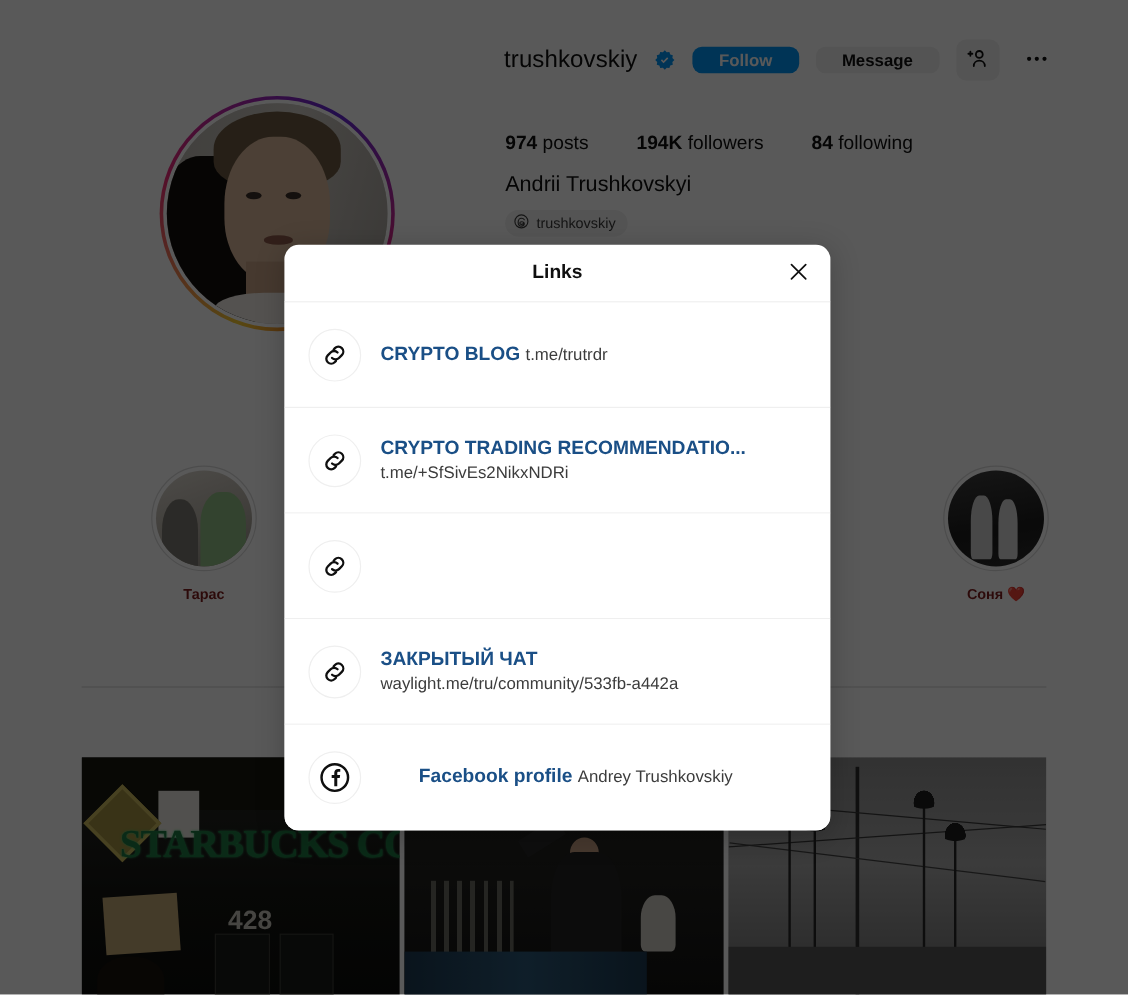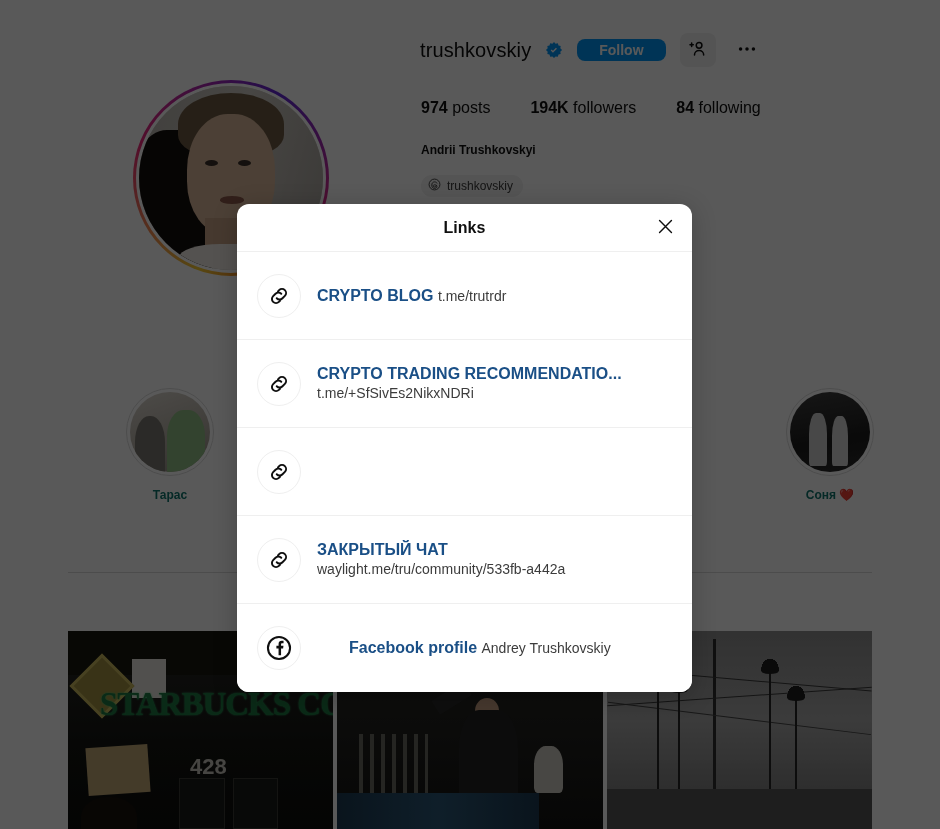--- a/index.html
+++ b/index.html
@@ -107,29 +107,29 @@
   
   .stats {
     position: absolute;
     left: 421px;
     top: 99px;
     display: flex;
     gap: 0;
     font-size: 16px;
     color: #0f0f0f;
   }
-  .stat { margin-right: 40px; white-space: nowrap; }
+  .stat { margin-right: 40px; white-space: nowrap; margin-top: 12px; }
   .stat b { font-weight: 600; }
 
   .fullname {
     position: absolute;
     left: 421px;
     top: 143px;
-    font-size: 12px;
-    font-weight: 700;
+    font-size: 18px;
+    font-weight: 400;
     color: #0f0f0f;
   }
   .threads-pill {
     position: absolute;
     left: 421px;
     top: 175px;
     display: inline-flex;
     align-items: center;
     gap: 6px;
     background: #efefef;
@@ -149,21 +149,21 @@
     display: flex;
     gap: 0;
   }
   .hl { width: 220px; display: flex; flex-direction: column; align-items: center; cursor: pointer; }
   .hl-ring {
     width: 88px; height: 88px; border-radius: 50%;
     border: 1px solid #dbdbdb;
     padding: 3px; background: #fff;
   }
   .hl-img { width: 100%; height: 100%; border-radius: 50%; overflow: hidden; position: relative; }
-  .hl-label { margin-top: 12px; font-size: 12px; font-weight: 600; color: #0f766e; white-space: nowrap; }
+  .hl-label { margin-top: 12px; font-size: 12px; font-weight: 600; color: #7f1d1d; white-space: nowrap; }
 
   .hl1 { background: linear-gradient(160deg,#dcd7cf 0%,#b8b2a8 55%,#8e897f 100%); }
   .hl1::before { content:""; position:absolute; left:6%; top:30%; width:38%; height:70%; background:#7d7a72; border-radius:46% 46% 0 0; }
   .hl1::after  { content:""; position:absolute; left:46%; top:22%; width:48%; height:78%; background:#93bf86; border-radius:42% 42% 0 0; }
   .hl2 { background: linear-gradient(170deg,#3f3f3f 0%,#1d1d1d 60%,#2c2c2c 100%); }
   .hl2::before { content:""; position:absolute; left:24%; top:26%; width:22%; height:66%; background:#cfcfcf; border-radius:40% 40% 10% 10%; }
   .hl2::after  { content:""; position:absolute; left:52%; top:30%; width:20%; height:62%; background:#d8d8d8; border-radius:40% 40% 10% 10%; }
 
   
   .tabbar {
@@ -358,20 +358,21 @@
 
     <div class="prof-head">
       <span class="username">trushkovskiy</span>
       <span class="verified-badge">
         <svg width="18" height="18" viewBox="0 0 24 24" aria-hidden="true">
           <path fill="#0095f6" d="M12 1.3l2.1 2.2 3-.5.9 2.9 2.9.9-.5 3L22.7 12l-2.3 2.2.5 3-2.9.9-.9 2.9-3-.5L12 22.7l-2.1-2.2-3 .5-.9-2.9-2.9-.9.5-3L1.3 12l2.3-2.2-.5-3 2.9-.9.9-2.9 3 .5z"></path>
           <path fill="#fff" d="M10.6 15.6l-3-3 1.3-1.3 1.7 1.7 4-4 1.3 1.3z"></path>
         </svg>
       </span>
       <button class="btn btn-follow">Follow</button>
+      <button class="btn btn-message">Message</button>
       <button class="btn-icon">
         <span>
           <svg width="19" height="19" viewBox="0 0 24 24" fill="none" stroke="#0f0f0f" stroke-width="1.9" stroke-linecap="round" stroke-linejoin="round">
             <circle cx="14" cy="8" r="3.6"></circle>
             <path d="M8.2 20.2c0-3.2 2.6-5.6 5.8-5.6s5.8 2.4 5.8 5.6"></path>
             <path d="M4.6 5.2v4.2M2.5 7.3h4.2"></path>
           </svg>
         </span>
       </button>
       <button class="btn-more">

